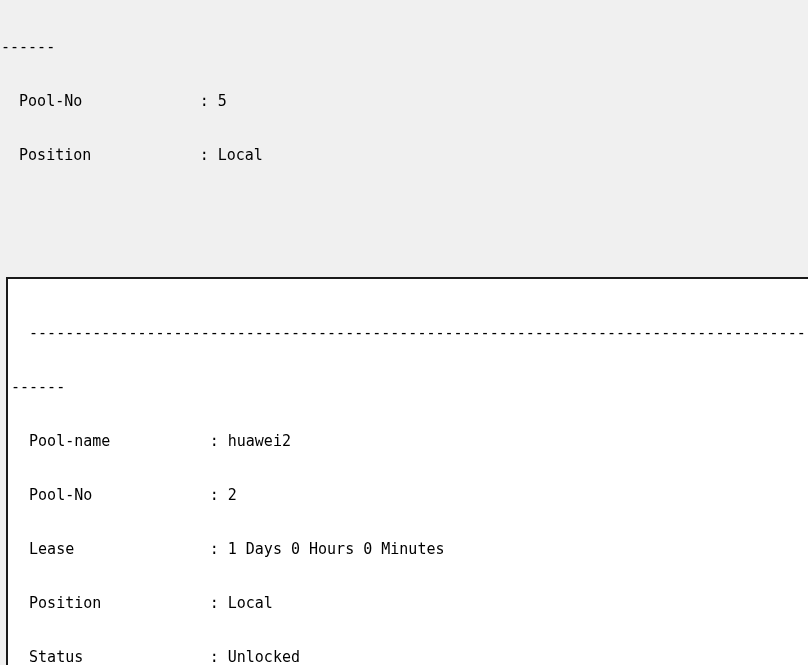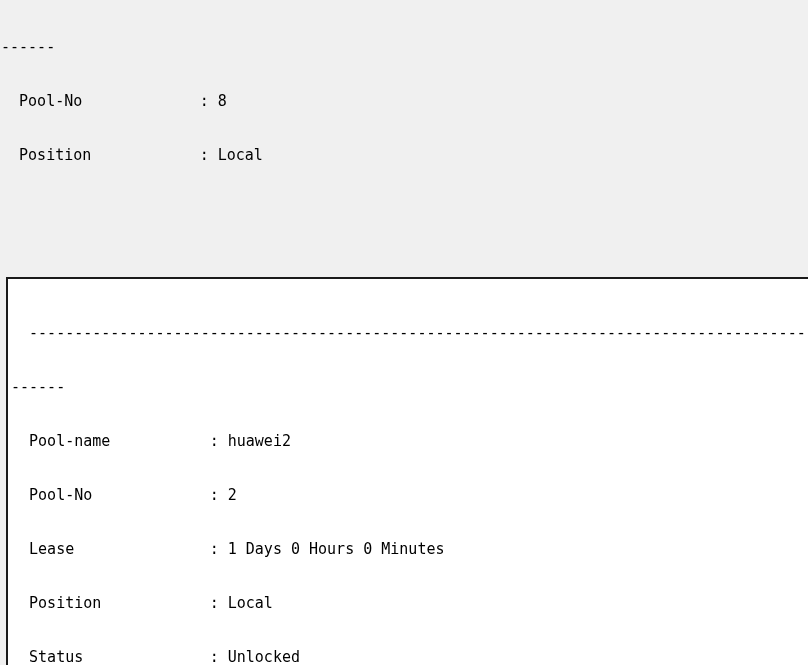--- a/index.html
+++ b/index.html
@@ -46,21 +46,21 @@
     padding: 9px 0 0 3px;
     box-sizing: border-box;
     overflow: hidden;
   }
 </style>
 </head>
 <body>
 
 <section class="console console-top">
   <div class="line">------</div>
-  <div class="line">  Pool-No             : 8</div>
+  <div class="line">  Pool-No             : 5</div>
   <div class="line">  Position            : Local</div>
   
   
   
   
   
   
   
   
   

